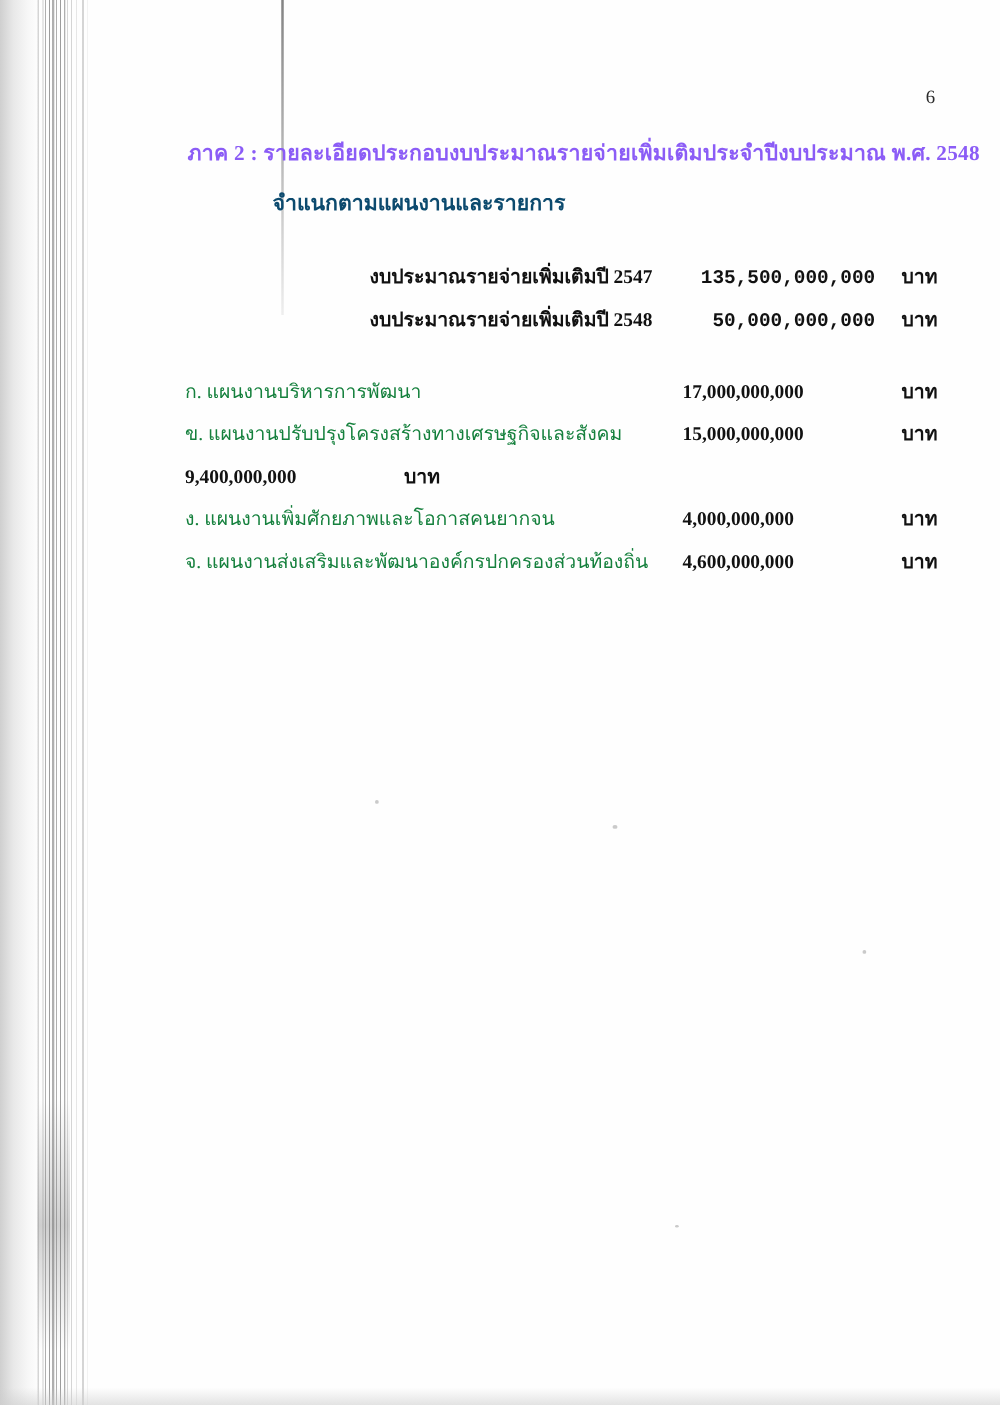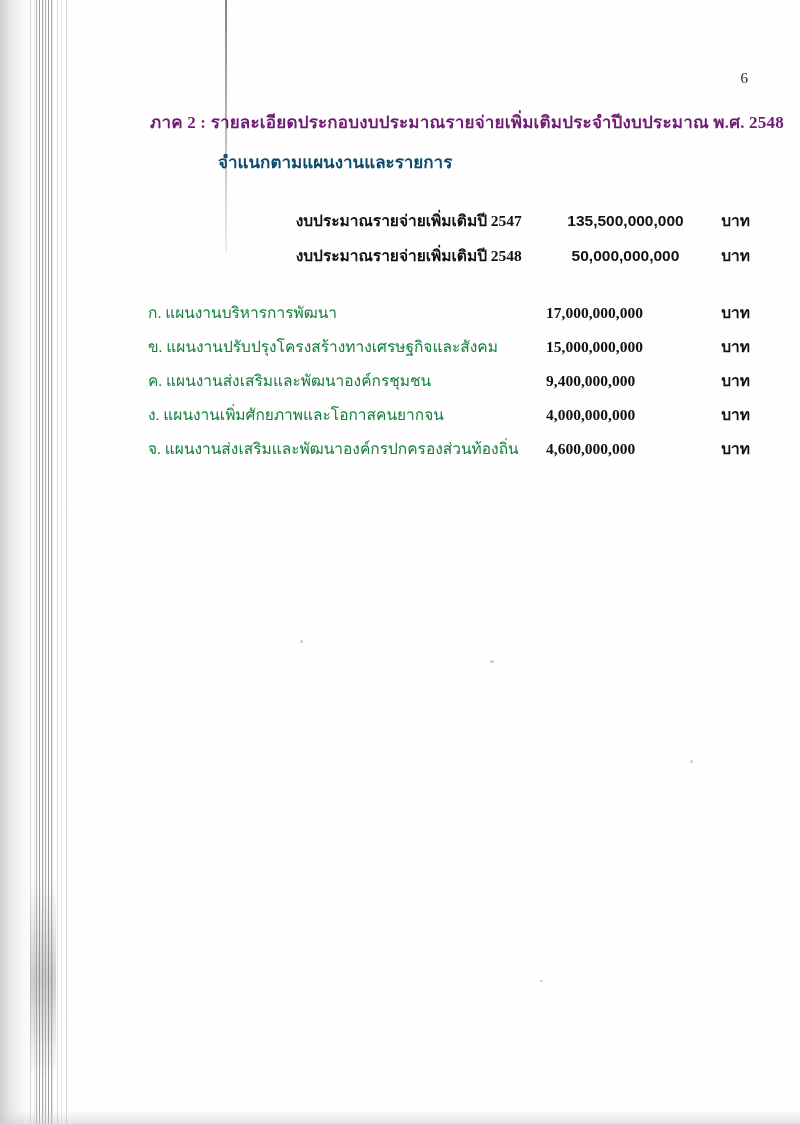--- a/index.html
+++ b/index.html
@@ -103,21 +103,21 @@
     position: absolute;
     left: 150px;
     top: 108px;
     width: 600px;
   }
   .title-line-1 {
     font-weight: bold;
     font-size: 17px;
     letter-spacing: 0.2px;
     white-space: nowrap;
-    color: #701a75;
+    color: #8b5cf6;
   }
   .title-line-2 {
     font-weight: bold;
     font-size: 17px;
     margin-top: 13px;
     margin-left: 68px;
     color: #0c4a6e;
   }
 
   .summary-block {
@@ -138,22 +138,22 @@
     text-align: right;
     white-space: nowrap;
   }
   .summary-year {
     width: 74px;
     text-align: left;
     white-space: nowrap;
   }
   .summary-amount {
     width: 150px;
-    text-align: center;
-    font-family: Liberation Sans, sans-serif;
+    text-align: right;
+    font-family: Liberation Mono, monospace;
     white-space: nowrap;
   }
   .summary-unit {
     width: 40px;
     text-align: right;
     padding-left: 10px;
   }
 
   .items-block {
     position: absolute;
@@ -230,21 +230,20 @@
       <div class="item-label">ก. แผนงานบริหารการพัฒนา</div>
       <div class="item-amount">17,000,000,000</div>
       <div class="item-unit">บาท</div>
     </div>
     <div class="item-row">
       <div class="item-label">ข. แผนงานปรับปรุงโครงสร้างทางเศรษฐกิจและสังคม</div>
       <div class="item-amount">15,000,000,000</div>
       <div class="item-unit">บาท</div>
     </div>
     <div class="item-row">
-      <div class="item-label">ค. แผนงานส่งเสริมและพัฒนาองค์กรชุมชน</div>
       <div class="item-amount">9,400,000,000</div>
       <div class="item-unit">บาท</div>
     </div>
     <div class="item-row">
       <div class="item-label">ง. แผนงานเพิ่มศักยภาพและโอกาสคนยากจน</div>
       <div class="item-amount">4,000,000,000</div>
       <div class="item-unit">บาท</div>
     </div>
     <div class="item-row">
       <div class="item-label">จ. แผนงานส่งเสริมและพัฒนาองค์กรปกครองส่วนท้องถิ่น</div>

